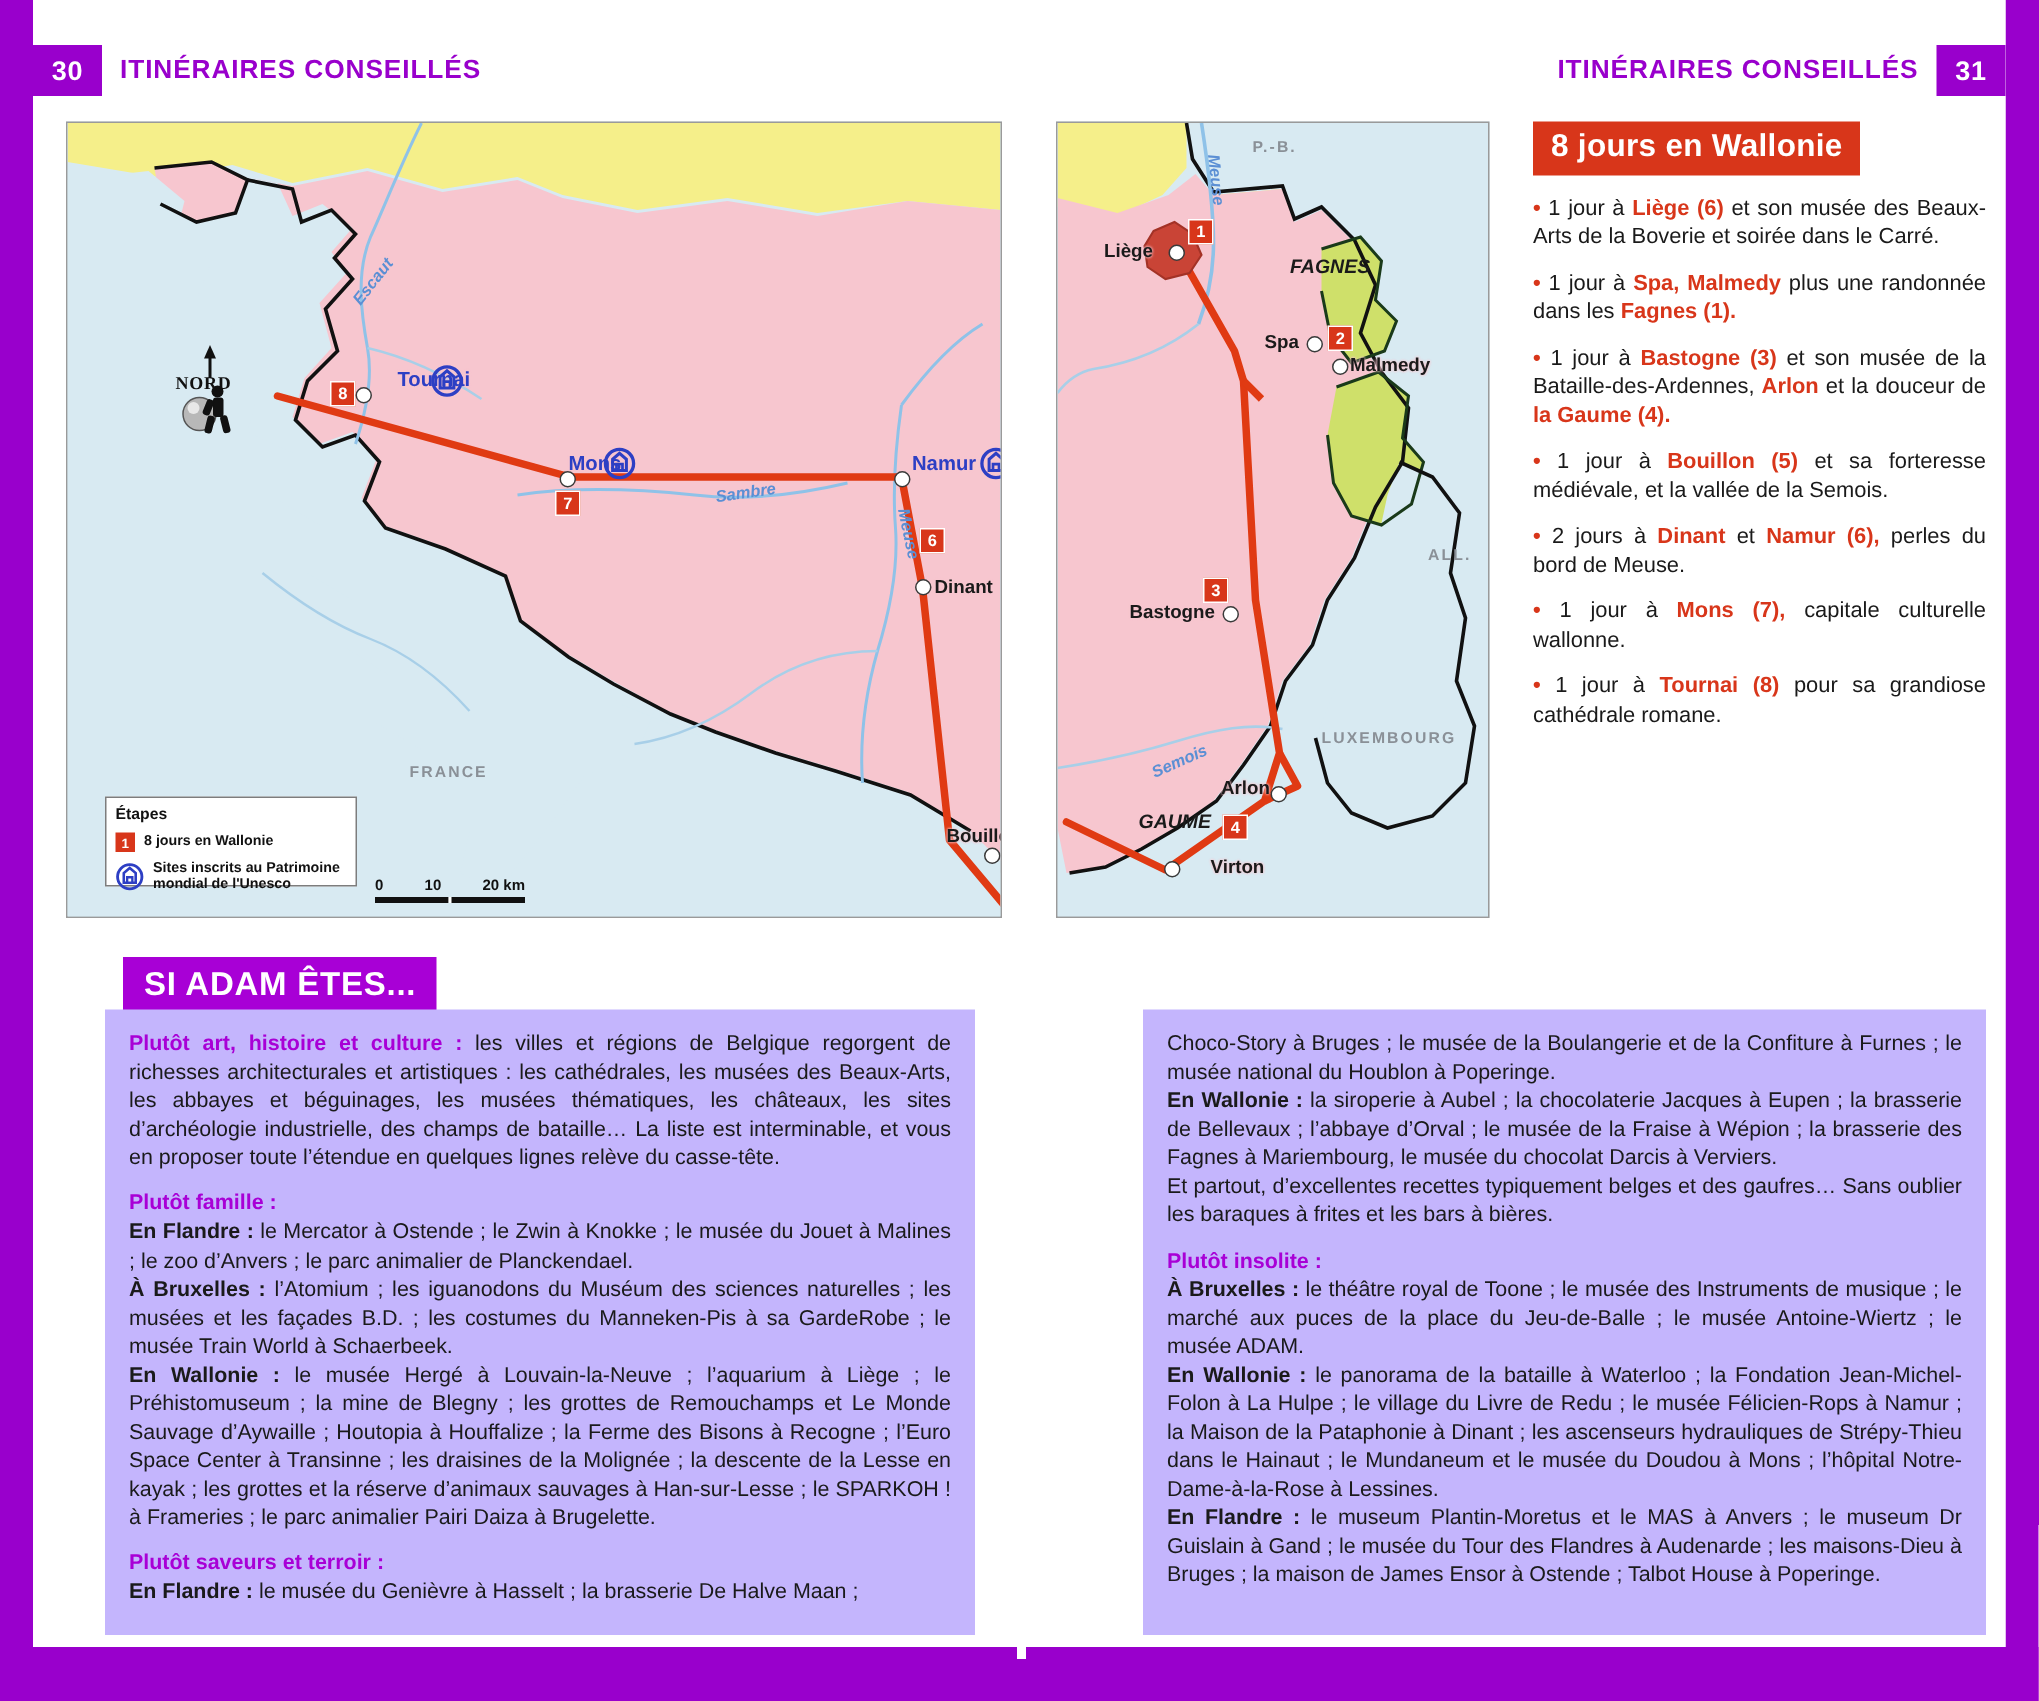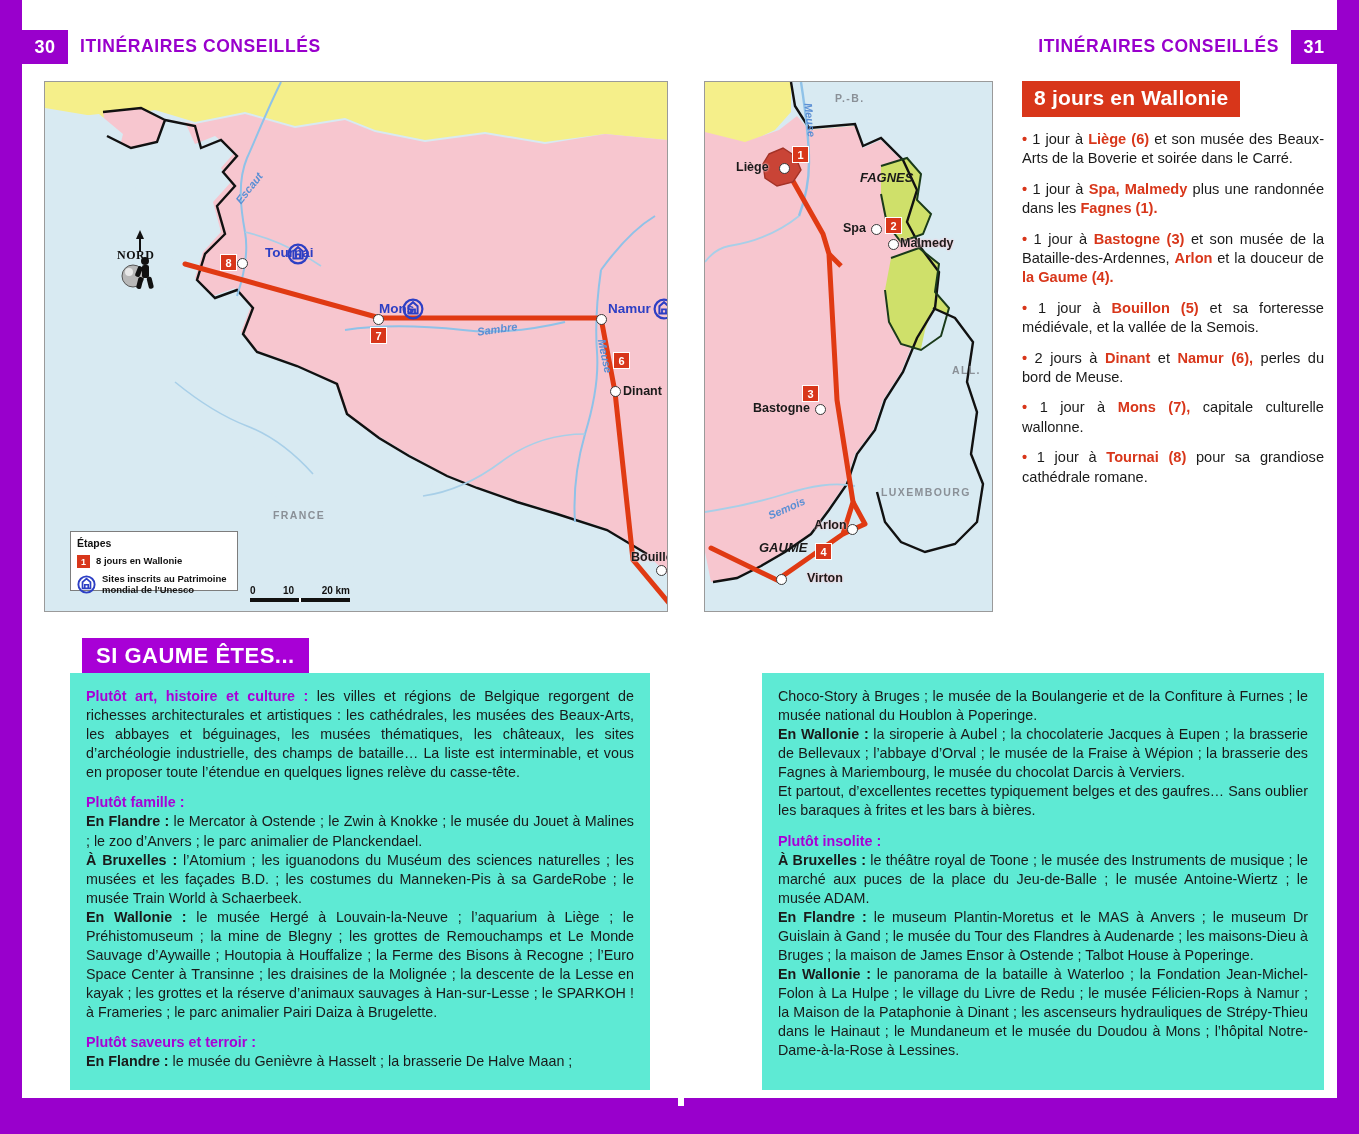--- a/index.html
+++ b/index.html
@@ -125,21 +125,21 @@
 
   
   #sve-title{
     position:absolute;left:60px;top:638px;
     background:#a800d6;color:#ffffff;
     font-size:22px;font-weight:bold;
     padding:5px 14px 7px 14px;letter-spacing:.5px;
   }
   .textcol{
     position:absolute;
-    background:#5eead4;
+    background:#c4b5fd;
     box-sizing:border-box;
     padding:14px 16px 14px 16px;
   }
   #col-left{left:48px;top:673px;width:580px;height:417px;}
   #col-right{left:740px;top:673px;width:562px;height:417px;}
   .textcol p{
     margin:0;
     font-size:14.3px;line-height:1.335;
     color:#1a1a1a;text-align:justify;
     hyphens:auto;
@@ -347,35 +347,35 @@
       <li><span class="bullet">•</span> <span>1 jour à <b>Liège (6)</b> et son musée des Beaux-Arts de la Boverie et soirée dans le Carré.</span></li>
       <li><span class="bullet">•</span> <span>1 jour à <b>Spa, Malmedy</b> plus une randonnée dans les <b>Fagnes (1).</b></span></li>
       <li><span class="bullet">•</span> <span>1 jour à <b>Bastogne (3)</b> et son musée de la Bataille-des-Ardennes, <b>Arlon</b> et la douceur de <b>la Gaume (4).</b></span></li>
       <li><span class="bullet">•</span> <span>1 jour à <b>Bouillon (5)</b> et sa forteresse médiévale, et la vallée de la Semois.</span></li>
       <li><span class="bullet">•</span> <span>2 jours à <b>Dinant</b> et <b>Namur (6),</b> perles du bord de Meuse.</span></li>
       <li><span class="bullet">•</span> <span>1 jour à <b>Mons (7),</b> capitale culturelle wallonne.</span></li>
       <li><span class="bullet">•</span> <span>1 jour à <b>Tournai (8)</b> pour sa grandiose cathédrale romane.</span></li>
     </ul>
   </div>
 
-  <div id="sve-title">SI GAUME ÊTES...</div>
+  <div id="sve-title">SI ADAM ÊTES...</div>
 
   <div class="textcol" id="col-left">
     <p><span class="head">Plutôt art, histoire et culture :</span> les villes et régions de Belgique regorgent de richesses architecturales et artistiques : les cathédrales, les musées des Beaux-Arts, les abbayes et béguinages, les musées thématiques, les châteaux, les sites d’archéologie industrielle, des champs de bataille… La liste est interminable, et vous en proposer toute l’étendue en quelques lignes relève du casse-tête.</p>
     <p class="sub"><span class="head">Plutôt famille :</span></p>
     <p><span class="lead">En Flandre :</span> le Mercator à Ostende ; le Zwin à Knokke ; le musée du Jouet à Malines ; le zoo d’Anvers ; le parc animalier de Planckendael.</p>
     <p><span class="lead">À Bruxelles :</span> l’Atomium ; les iguanodons du Muséum des sciences naturelles ; les musées et les façades B.D. ; les costumes du Manneken-Pis à sa GardeRobe ; le musée Train World à Schaerbeek.</p>
     <p><span class="lead">En Wallonie :</span> le musée Hergé à Louvain-la-Neuve ; l’aquarium à Liège ; le Préhistomuseum ; la mine de Blegny ; les grottes de Remouchamps et Le Monde Sauvage d’Aywaille ; Houtopia à Houffalize ; la Ferme des Bisons à Recogne ; l’Euro Space Center à Transinne ; les draisines de la Molignée ; la descente de la Lesse en kayak ; les grottes et la réserve d’animaux sauvages à Han-sur-Lesse ; le SPARKOH ! à Frameries ; le parc animalier Pairi Daiza à Brugelette.</p>
     <p class="sub"><span class="head">Plutôt saveurs et terroir :</span></p>
     <p><span class="lead">En Flandre :</span> le musée du Genièvre à Hasselt ; la brasserie De Halve Maan ;</p>
   </div>
 
   <div class="textcol" id="col-right">
     <p>Choco-Story à Bruges ; le musée de la Boulangerie et de la Confiture à Furnes ; le musée national du Houblon à Poperinge.</p>
     <p><span class="lead">En Wallonie :</span> la siroperie à Aubel ; la chocolaterie Jacques à Eupen ; la brasserie de Bellevaux ; l’abbaye d’Orval ; le musée de la Fraise à Wépion ; la brasserie des Fagnes à Mariembourg, le musée du chocolat Darcis à Verviers.</p>
     <p>Et partout, d’excellentes recettes typiquement belges et des gaufres… Sans oublier les baraques à frites et les bars à bières.</p>
     <p class="sub"><span class="head">Plutôt insolite :</span></p>
     <p><span class="lead">À Bruxelles :</span> le théâtre royal de Toone ; le musée des Instruments de musique ; le marché aux puces de la place du Jeu-de-Balle ; le musée Antoine-Wiertz ; le musée ADAM.</p>
+    <p><span class="lead">En Wallonie :</span> le panorama de la bataille à Waterloo ; la Fondation Jean-Michel-Folon à La Hulpe ; le village du Livre de Redu ; le musée Félicien-Rops à Namur ; la Maison de la Pataphonie à Dinant ; les ascenseurs hydrauliques de Strépy-Thieu dans le Hainaut ; le Mundaneum et le musée du Doudou à Mons ; l’hôpital Notre-Dame-à-la-Rose à Lessines.</p>
     <p><span class="lead">En Flandre :</span> le museum Plantin-Moretus et le MAS à Anvers ; le museum Dr Guislain à Gand ; le musée du Tour des Flandres à Audenarde ; les maisons-Dieu à Bruges ; la maison de James Ensor à Ostende ; Talbot House à Poperinge.</p>
-    <p><span class="lead">En Wallonie :</span> le panorama de la bataille à Waterloo ; la Fondation Jean-Michel-Folon à La Hulpe ; le village du Livre de Redu ; le musée Félicien-Rops à Namur ; la Maison de la Pataphonie à Dinant ; les ascenseurs hydrauliques de Strépy-Thieu dans le Hainaut ; le Mundaneum et le musée du Doudou à Mons ; l’hôpital Notre-Dame-à-la-Rose à Lessines.</p>
   </div>
 
 </div>
 
 </body></html>

